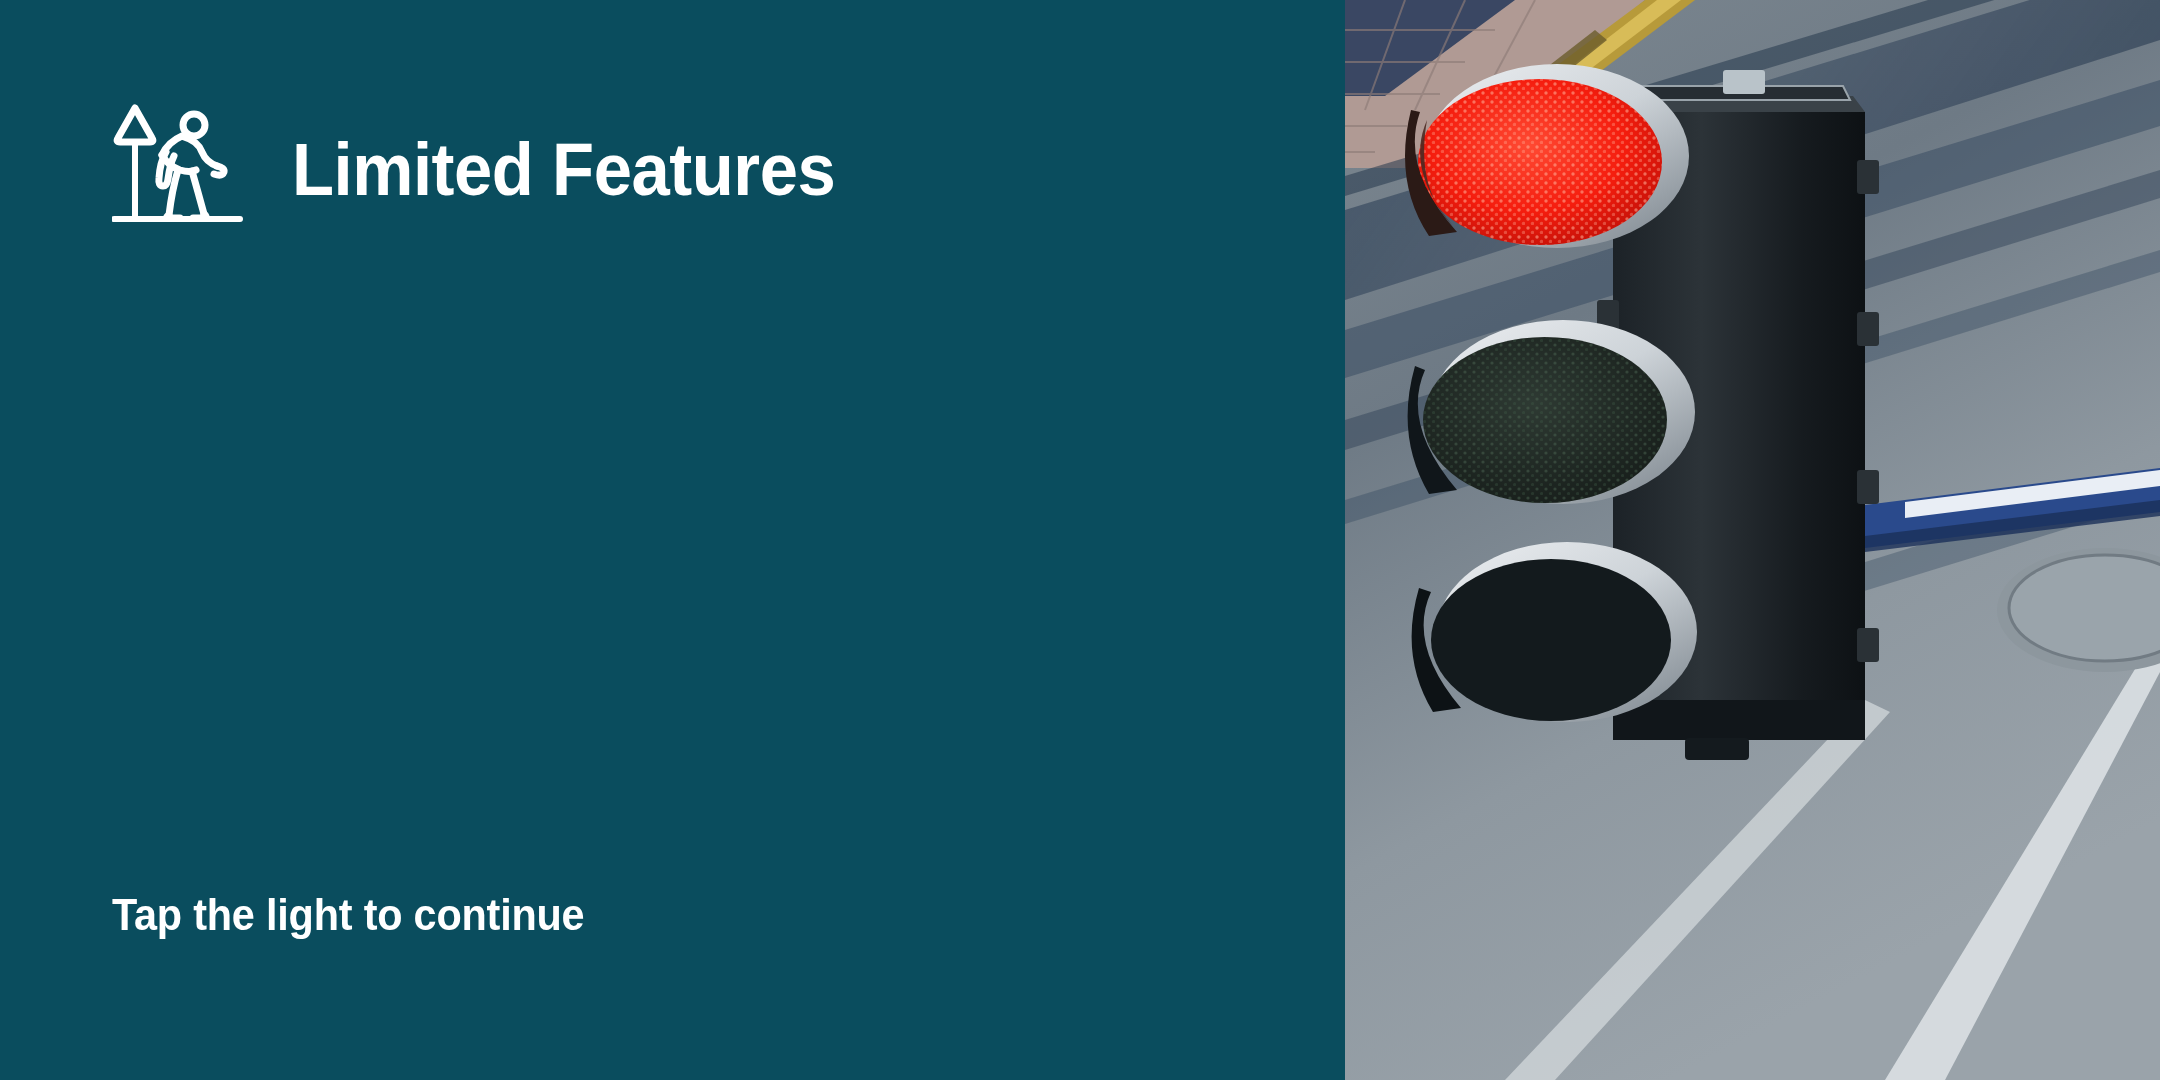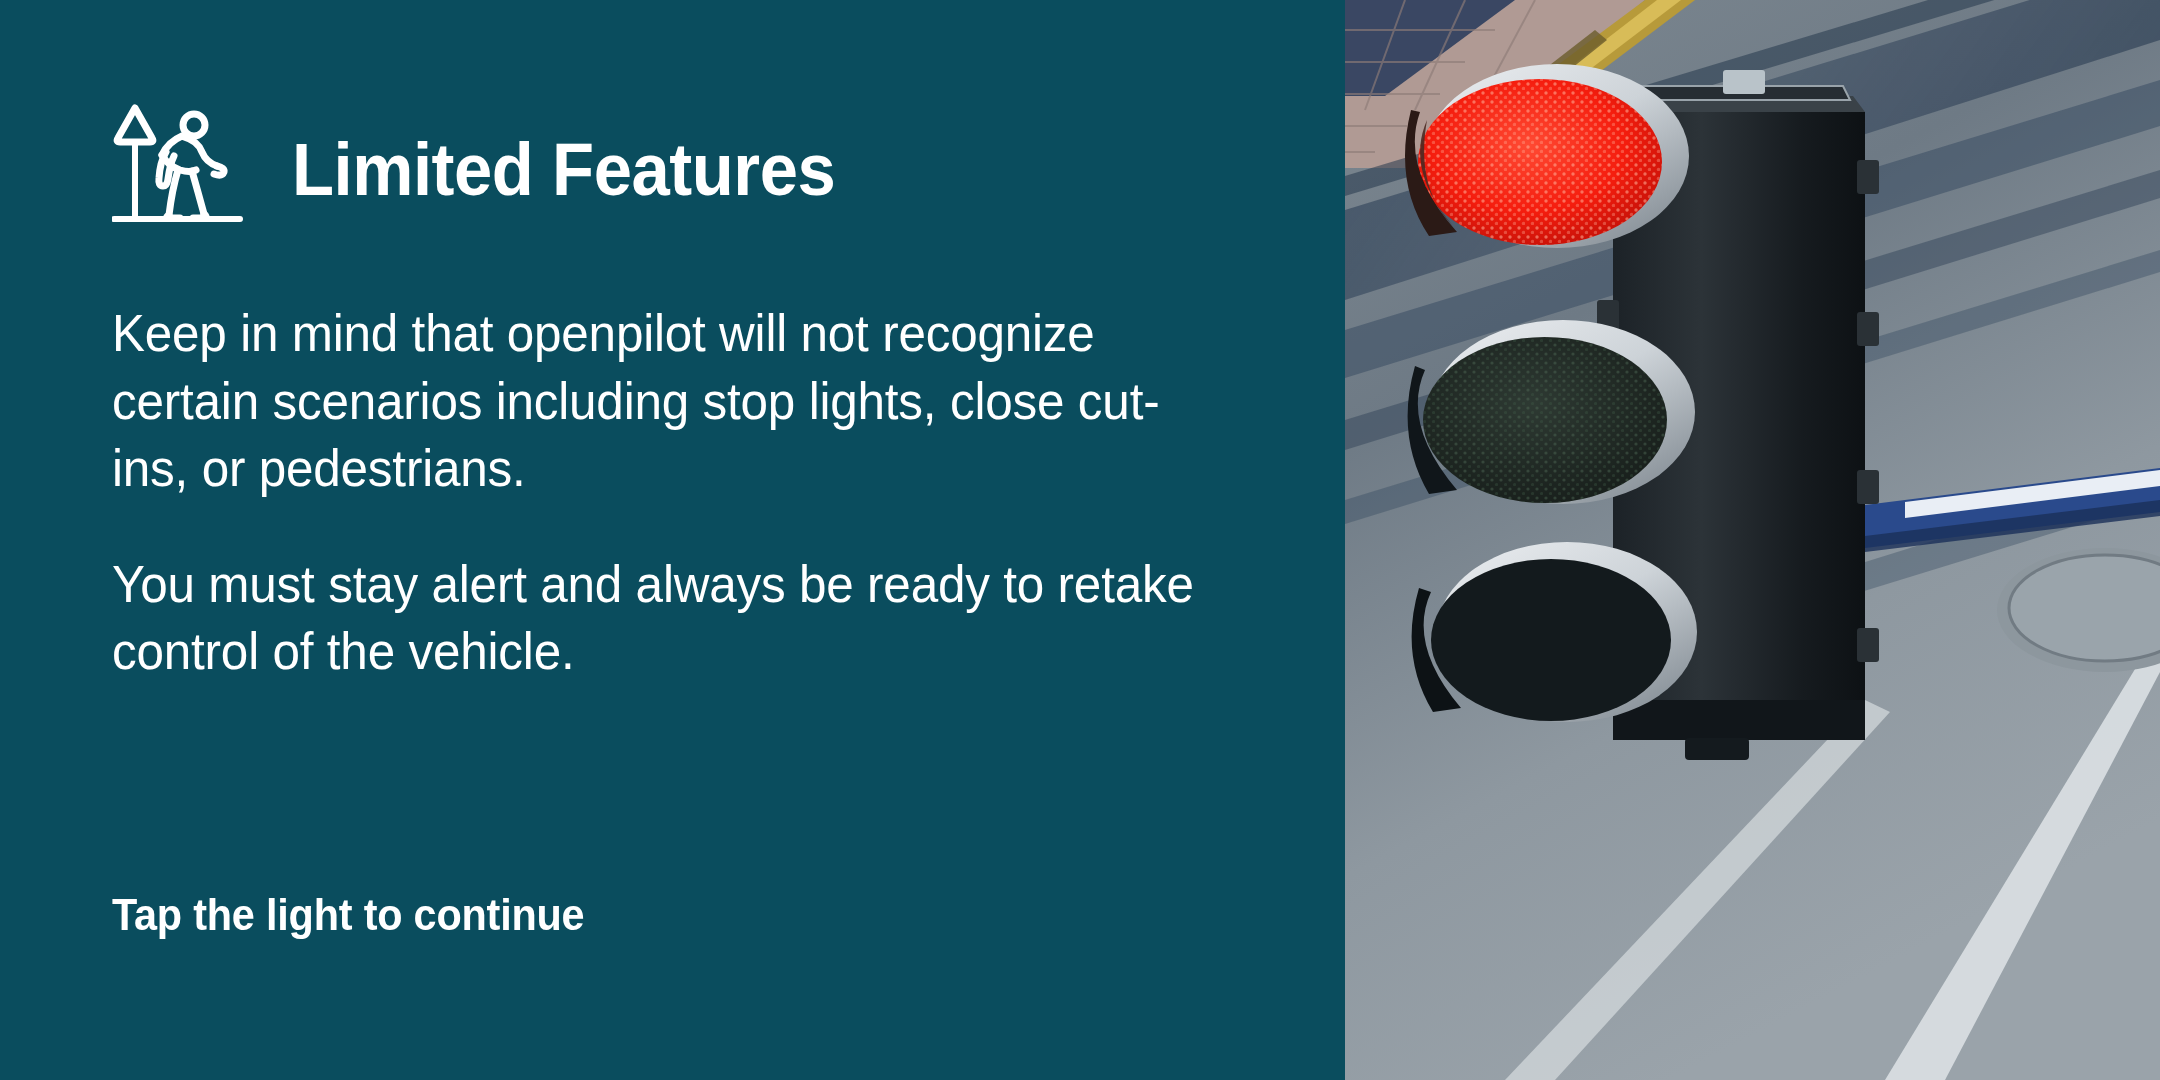--- a/index.html
+++ b/index.html
@@ -116,24 +116,20 @@
           <path d="M80 71 Q86 92 92 114"></path>
 
           <path d="M57 115 Q52 118 58 118 L68 118"></path>
 
           <path d="M92 114 Q97 118 90 118 L81 118"></path>
         </svg>
       </span>
       <h1 class="panel-title">Limited Features</h1>
     </div>
 
-    <div class="body-copy">
-      <p class="paragraph">Keep in mind that openpilot will not recognize certain scenarios including stop lights, close cut-ins, or pedestrians.</p>
-      <p class="paragraph">You must stay alert and always be ready to retake control of the vehicle.</p>
-    </div>
 
     <div class="cta">Tap the light to continue</div>
   </section>
 
   <figure class="photo">
     <svg class="photo-svg" viewBox="0 0 815 1080" preserveAspectRatio="xMidYMid slice">
       <defs>
         <linearGradient id="asphalt" x1="0" y1="0" x2="0.4" y2="1">
           <stop offset="0" stop-color="#7d8891"></stop>
           <stop offset="0.35" stop-color="#6e7a85"></stop>

